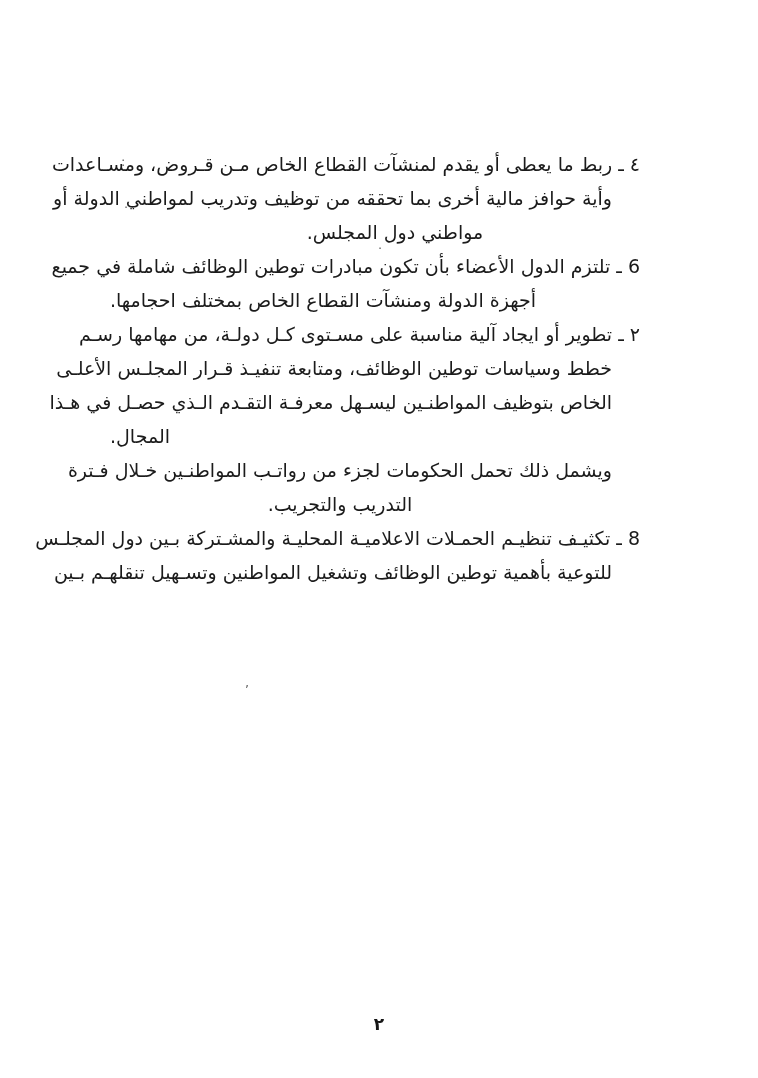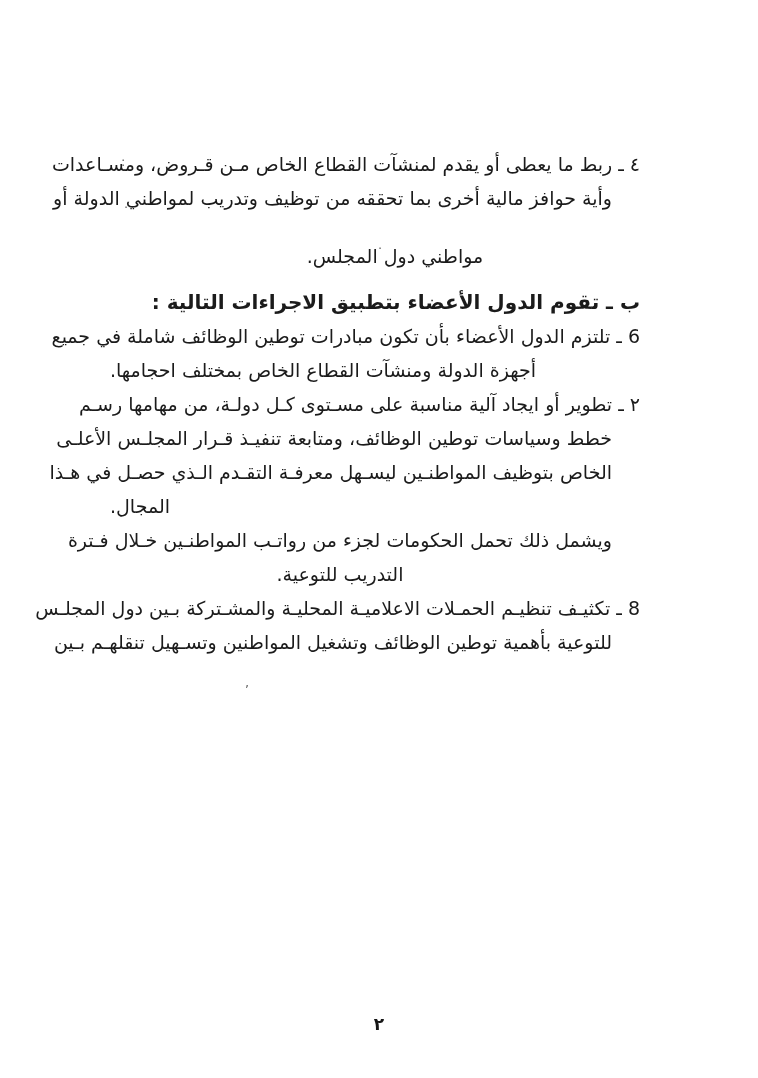--- a/index.html
+++ b/index.html
@@ -22,21 +22,21 @@
     box-sizing: border-box;
     width: 758px;
   }
   .line {
     line-height: 34px;
     font-size: 19px;
     text-align: left;
     white-space: nowrap;
   }
   .cont { padding-right: 28px; }
-  .last-a   { text-align: center; padding-left: 40px; margin-top: 24px; }   
+  .last-a   { text-align: center; padding-left: 40px; }   
   .last-b   {  padding-right: 52px; }  
   .last-c   { text-align: center; padding-right: 70px; }  
   .last-d   { text-align: center; padding-left: 130px; }  
   .section-header {
     font-weight: bold;
     font-size: 20px;
     line-height: 34px;
     margin-top: 12px;
     text-align: right;
     white-space: nowrap;
@@ -69,37 +69,36 @@
 <div class="page">
 
   <div class="content" dir="rtl">
 
     <div>
       <div class="line">٤ ـ ربط ما يعطى أو يقدم لمنشآت القطاع الخاص مـن قـروض، ومسـاعدات</div>
       <div class="line cont">وأية حوافز مالية أخرى بما تحققه من توظيف وتدريب لمواطني الدولة أو</div>
       <div class="line last-a">مواطني دول المجلس.</div>
     </div>
 
-    <div class="section-header">ب ـ تقوم الدول الأعضاء بتطبيق الاجراءات التالية :</div>
 
     <div>
       <div class="line">6 ـ تلتزم الدول الأعضاء بأن تكون مبادرات توطين الوظائف شاملة في جميع</div>
       <div class="line cont">أجهزة الدولة ومنشآت القطاع الخاص بمختلف احجامها.</div>
     </div>
 
     <div>
       <div class="line">٢ ـ تطوير أو ايجاد آلية مناسبة على مسـتوى كـل دولـة، من مهامها رسـم</div>
       <div class="line cont">خطط وسياسات توطين الوظائف، ومتابعة تنفيـذ قـرار المجلـس الأعلـى</div>
       <div class="line cont">الخاص بتوظيف المواطنـين ليسـهل معرفـة التقـدم الـذي حصـل في هـذا</div>
       <div class="line last-b">المجال.</div>
     </div>
 
     <div>
       <div class="line cont">ويشمل ذلك تحمل الحكومات لجزء من رواتـب المواطنـين خـلال فـترة</div>
-      <div class="line last-c">التدريب للتوعية.</div>
+      <div class="line last-c">التدريب والتجريب.</div>
     </div>
 
     <div>
       <div class="line">8 ـ تكثيـف تنظيـم الحمـلات الاعلاميـة المحليـة والمشـتركة بـين دول المجلـس</div>
       <div class="line cont">للتوعية بأهمية توطين الوظائف وتشغيل المواطنين وتسـهيل تنقلهـم بـين</div>
     </div>
 
   </div>
 
   <span class="artifact a1">:</span>

